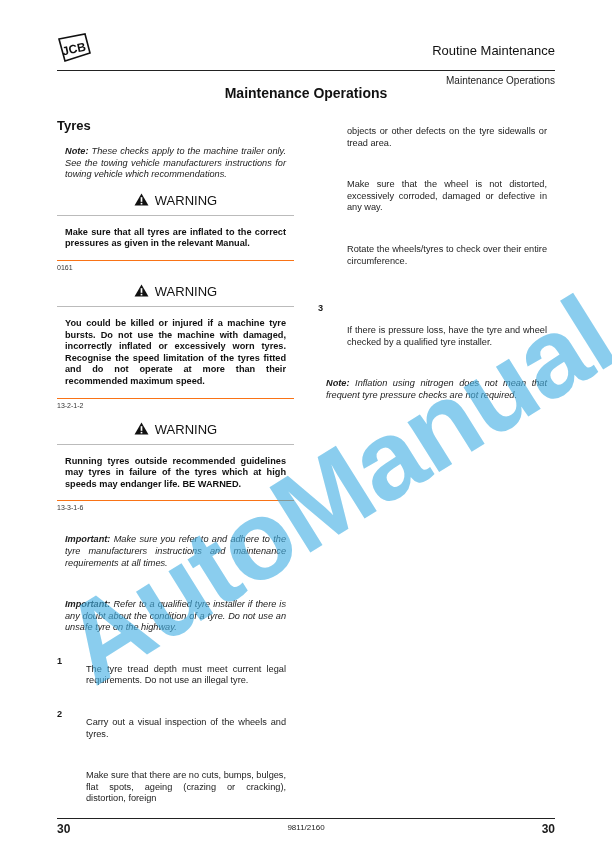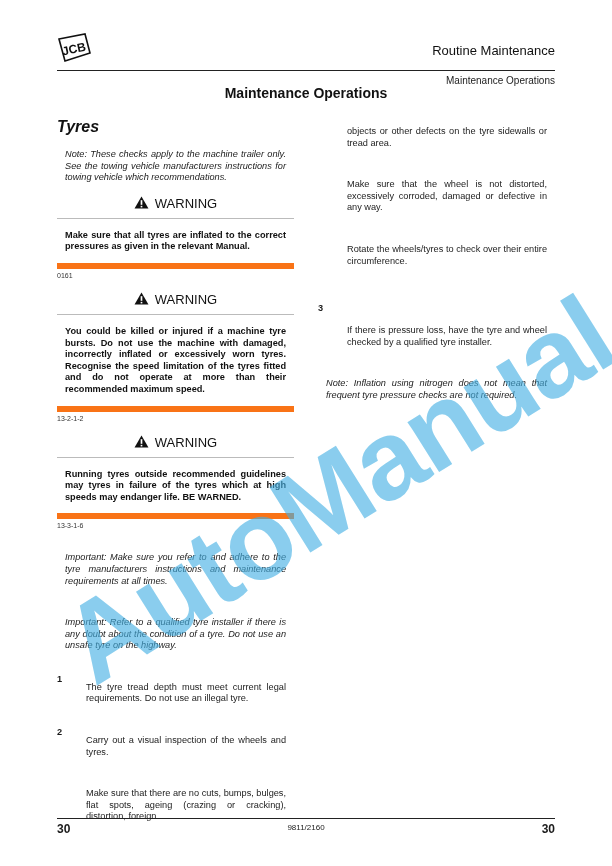--- a/index.html
+++ b/index.html
@@ -22,35 +22,35 @@
       position: absolute; right: 57px; top: 75px;
       font-size: 10px; color: #222;
     }
     .page-title {
       position: absolute; left: 0; right: 0; top: 85px; text-align: center;
       font-size: 14px; font-weight: bold; color: #111;
     }
     .col-left { position: absolute; left: 57px; top: 118px; width: 237px; }
     .col-right { position: absolute; left: 318px; top: 118px; width: 237px; }
     h2.section {
-      font-size: 16px; font-weight: bold; margin: 0 0 13px 0; color: #111; font-style: italic;
+      font-size: 13px; font-weight: bold; margin: 0 0 13px 0; color: #111;
     }
     p {
       margin: 8px; font-size: 9.2px; line-height: 11.6px; text-align: justify; color: #222;
     }
     p.italic { font-style: italic; }
-    p .lbl { font-weight: normal; }
+    p .lbl { font-weight: bold; }
     .gap-s { height: 14px; }
     .warn-head {
       text-align: center; font-size: 13px; font-weight: normal; color: #111;
       margin: 12px 0 4px 0; height: 18px; display: flex; align-items: flex-start; justify-content: center;
     }
     .warn-head svg { width: 15px; height: 13px; margin-right: 6px; }
     .warn-box {
-      border-top: 1px solid #bbb; border-bottom: 6px solid #f97316;
+      border-top: 1px solid #bbb; border-bottom: 1px solid #f97316;
       padding: 3px 0 2px 0;
     }
     .warn-box p { font-weight: bold; color: #111; }
     .warn-code { font-size: 7px; color: #333; margin-top: 2px; line-height: 9px; }
     .step { display: flex; }
     .step .num { width: 21px; flex: none; font-size: 9.2px; font-weight: bold; line-height: 11.6px; }
     .step .body { flex: 1; }
     .indent { padding-left: 21px; }
     .foot-rule {
       position: absolute; left: 57px; right: 57px; top: 818px;

